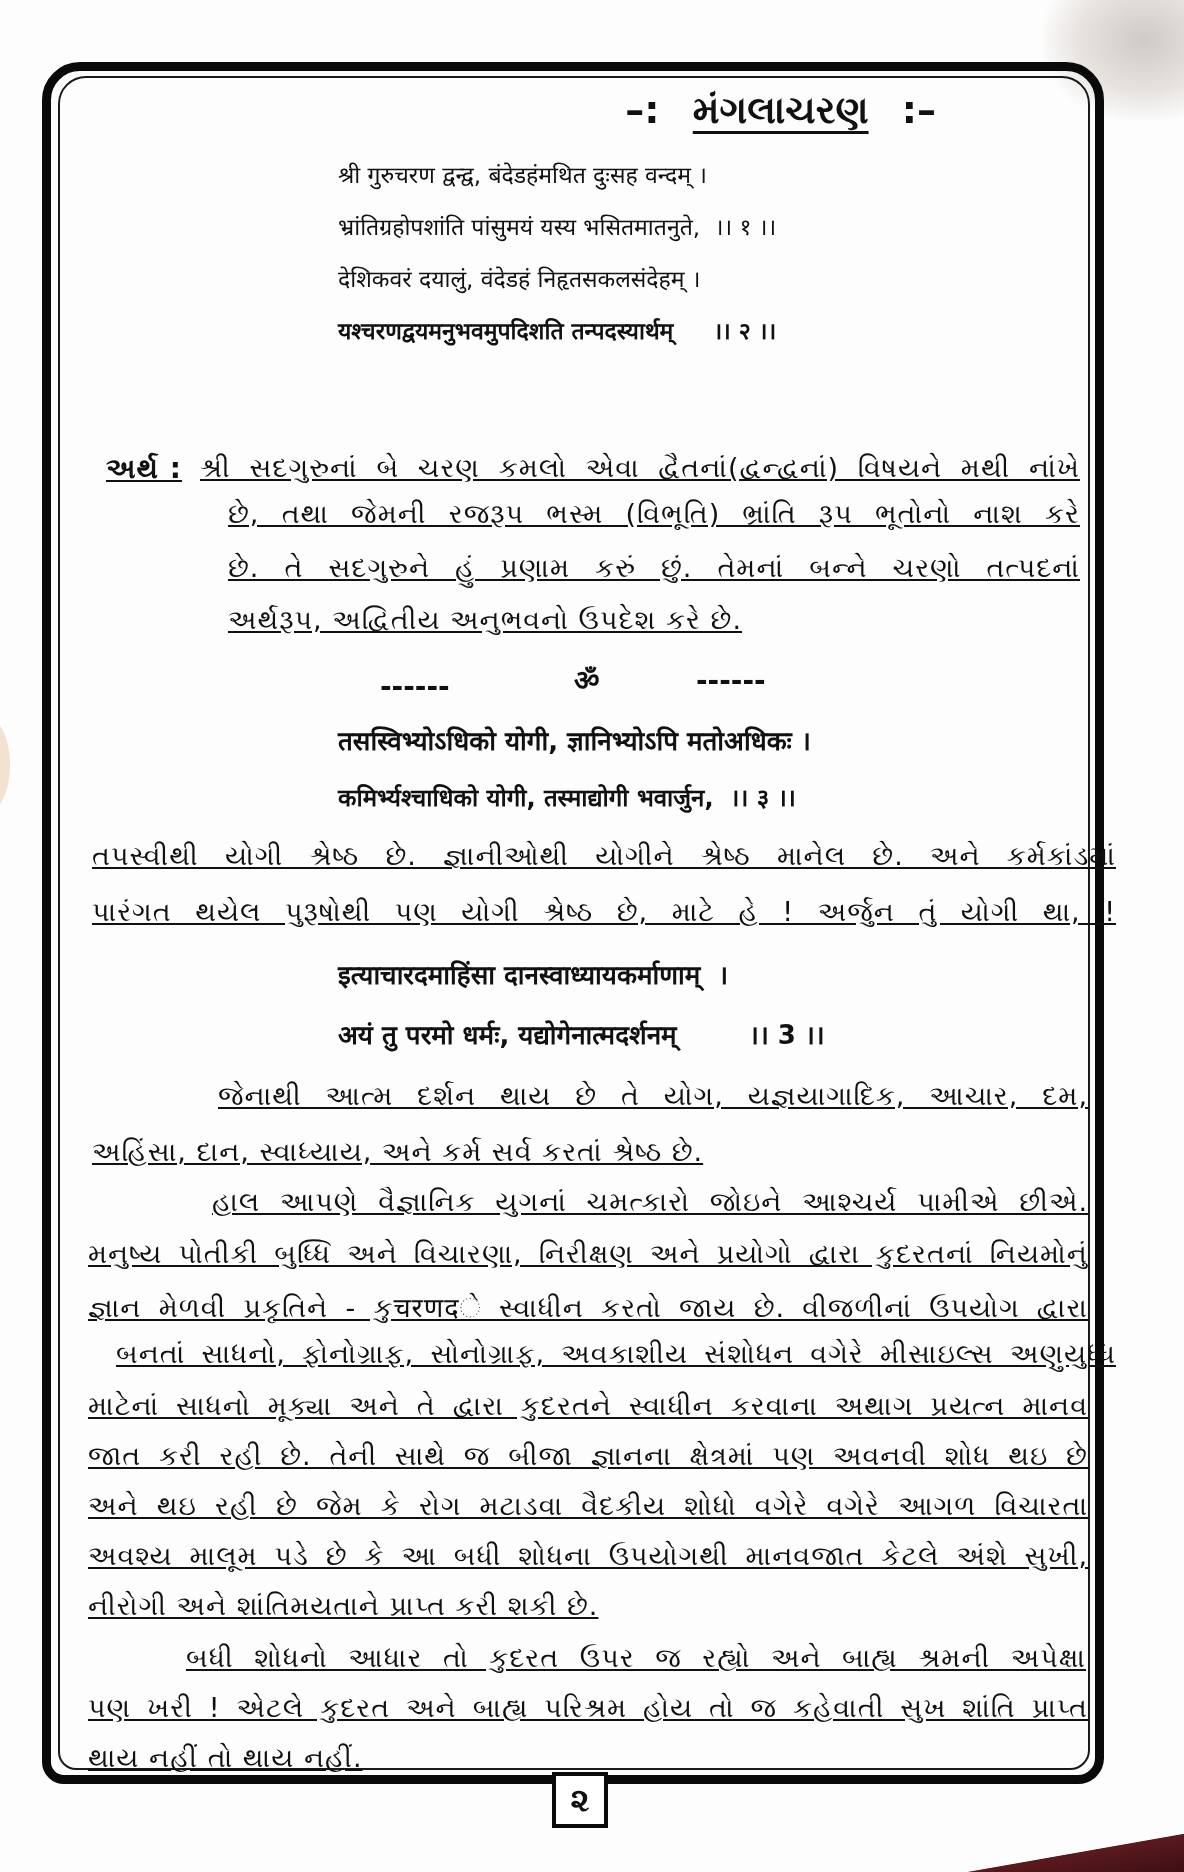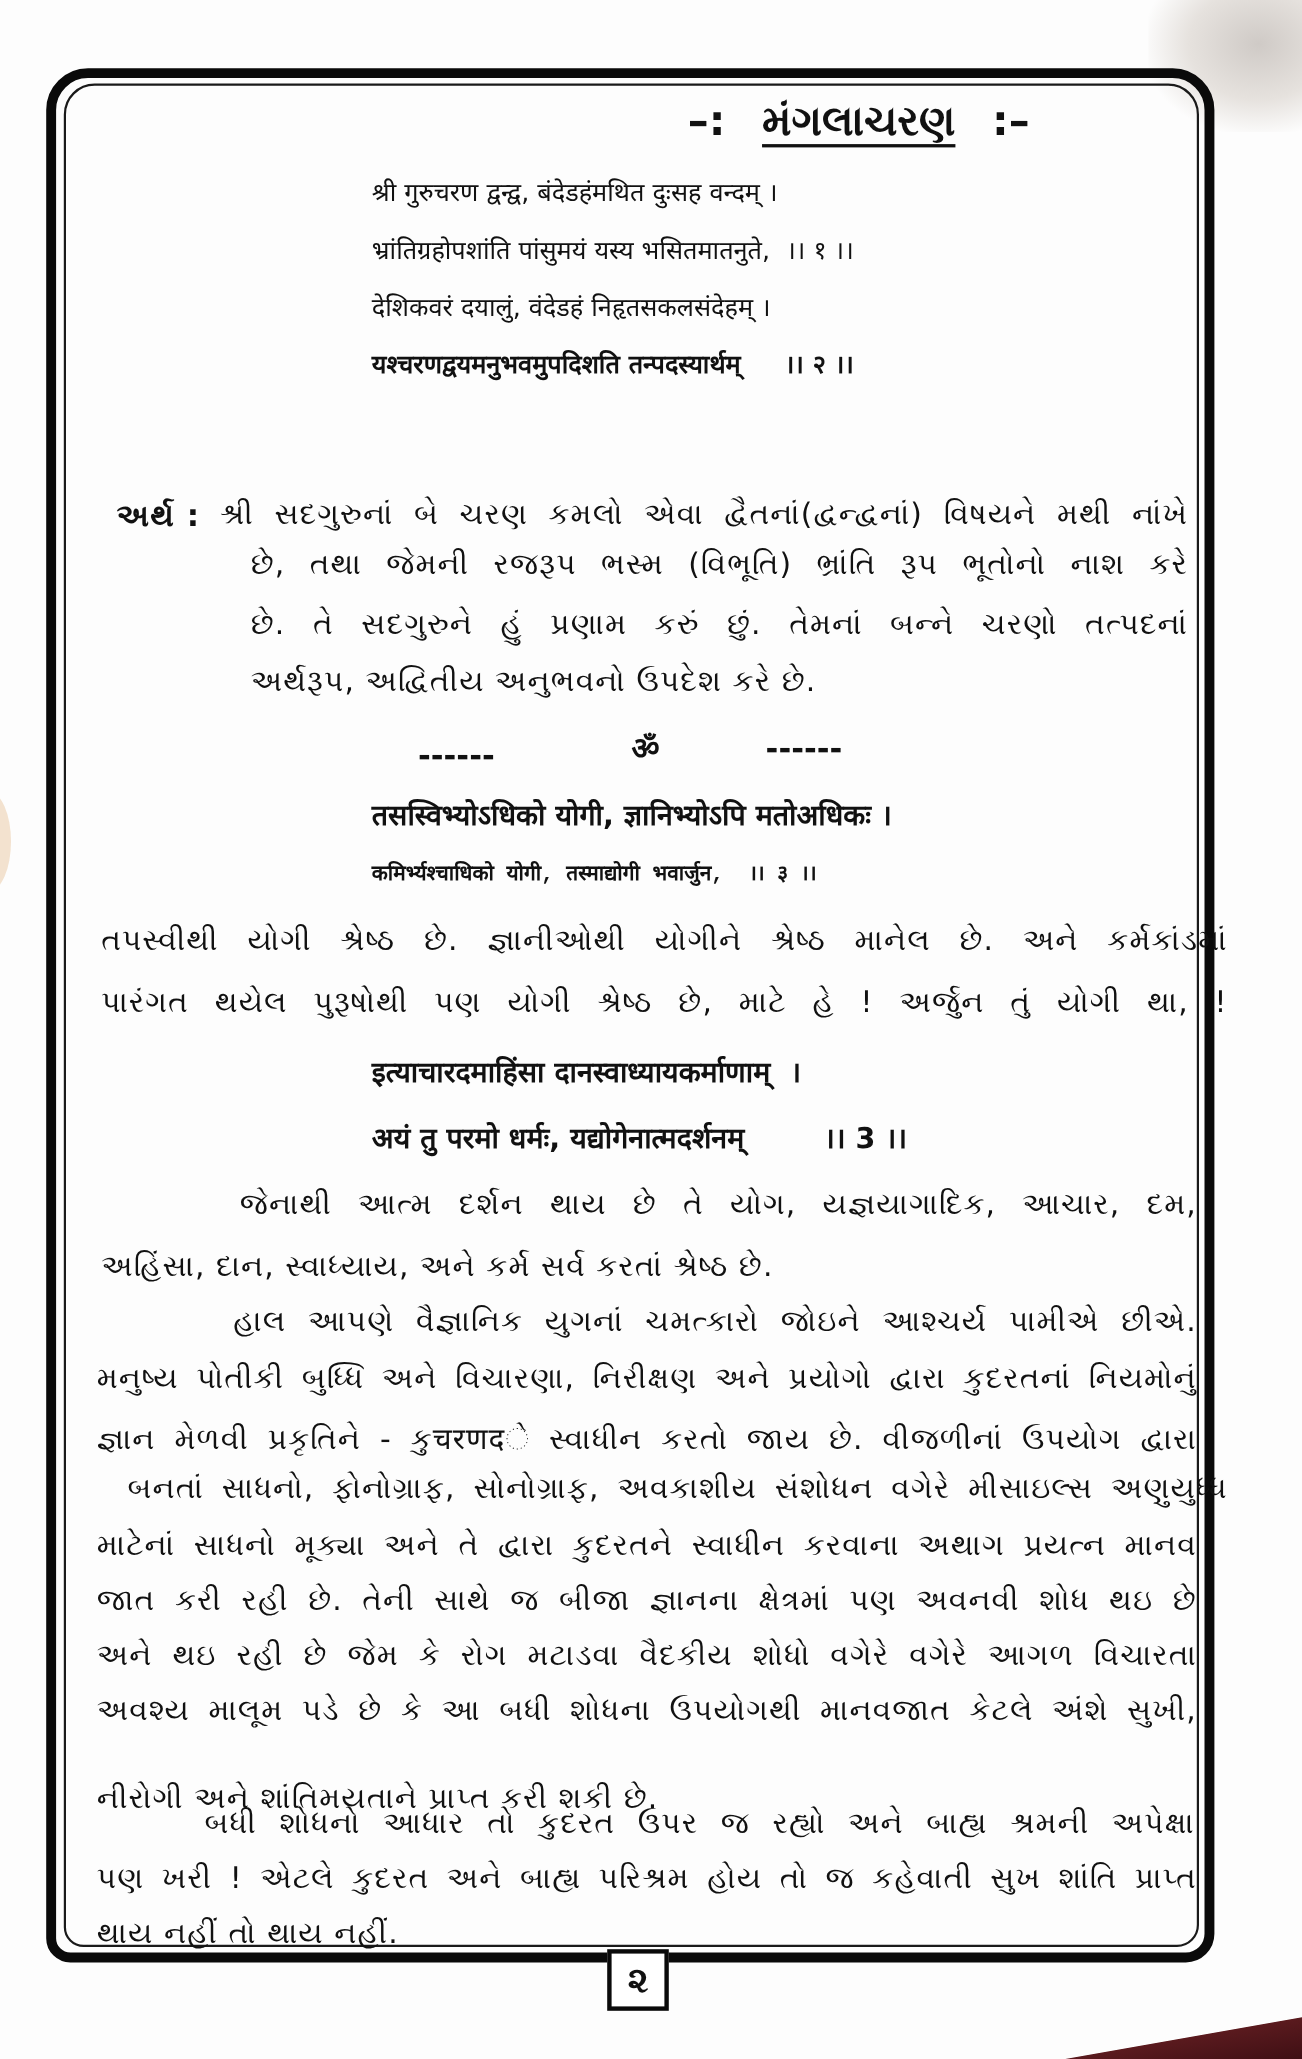--- a/index.html
+++ b/index.html
@@ -33,21 +33,21 @@
   }
   .title-row {
     position: absolute; left: 0; width: 936px; top: 88px; text-align: right;
     font-size: 38px; font-weight: bold;
   }
   .title-row .t { text-decoration: underline; text-underline-offset: 8px; margin: 0 20px; }
   .shloka {
     position: absolute; font-size: 23px; white-space: pre;
   }
   .gu {
-    position: absolute; font-size: 27px; white-space: nowrap; letter-spacing: 1px;
+    position: absolute; font-size: 27px; white-space: nowrap; letter-spacing: 1px; text-decoration: underline;
   }
   .gu-just { text-align-last: justify; text-align: justify; white-space: normal; }
   .bold { font-weight: bold; }
   .om-row {
     position: absolute; left: 0; width: 1184px; top: 660px; font-size: 28px; font-weight: bold;
   }
   .om-row .dash1 { position: absolute; left: 380px; top: 10px; }
   .om-row .om { position: absolute; left: 574px; top: 0; }
   .om-row .dash2 { position: absolute; left: 696px; top: 4px; }
   .page-num {
@@ -83,38 +83,38 @@
 <div class="gu gu-just" style="left:228px; top:552px; width:852px;">છે.  તે સદગુરુને હું પ્રણામ કરું છું.  તેમનાં બન્ને ચરણો તત્પદનાં</div>
 <div class="gu" style="left:228px; top:604px;">અર્થરૂપ, અદ્વિતીય અનુભવનો ઉપદેશ કરે છે.</div>
 
 <div class="om-row">
   <span class="dash1">------</span>
   <span class="om">ॐ</span>
   <span class="dash2">------</span>
 </div>
 
 <div class="shloka bold" style="left:338px; top:722px; font-size:26px;text-align:center;">तसस्विभ्योऽधिको योगी, ज्ञानिभ्योऽपि मतोअधिकः ।</div>
-<div class="shloka bold" style="left:338px; top:780px; font-size:19px;font-family:Liberation Mono, monospace;">कमिर्भ्यश्चाधिको योगी, तस्माद्योगी भवार्जुन,  ।। ३ ।।</div>
+<div class="shloka bold" style="left:338px; top:780px; font-size:24px;">कमिर्भ्यश्चाधिको योगी, तस्माद्योगी भवार्जुन,  ।। ३ ।।</div>
 
 <div class="gu gu-just" style="left:92px; top:840px; width:1024px;">તપસ્વીથી યોગી શ્રેષ્ઠ છે.  જ્ઞાનીઓથી યોગીને શ્રેષ્ઠ માનેલ છે. અને કર્મકાંડમાં</div>
 <div class="gu gu-just" style="left:92px; top:896px; width:1024px;">પારંગત થયેલ પુરૂષોથી પણ યોગી શ્રેષ્ઠ છે, માટે હે ! અર્જુન તું યોગી    થા, !</div>
 
 <div class="shloka bold" style="left:338px; top:956px; font-size:26px;">इत्याचारदमाहिंसा दानस्वाध्यायकर्माणाम्  ।</div>
 <div class="shloka bold" style="left:338px; top:1016px; font-size:26px;">अयं तु परमो धर्मः, यद्योगेनात्मदर्शनम्        ।। 3 ।।</div>
 
 <div class="gu gu-just" style="left:218px; top:1080px; width:870px;">જેનાથી આત્મ દર્શન થાય છે તે યોગ, યજ્ઞયાગાદિક, આચાર, દમ,</div>
 <div class="gu" style="left:92px; top:1136px;">અહિંસા, દાન, સ્વાધ્યાય, અને કર્મ સર્વ કરતાં શ્રેષ્ઠ છે.</div>
 
 <div class="gu gu-just" style="left:212px; top:1186px; width:876px;">હાલ આપણે વૈજ્ઞાનિક યુગનાં ચમત્કારો જોઇને આશ્ચર્ય પામીએ છીએ.</div>
 <div class="gu gu-just" style="left:88px; top:1238px; width:1000px;">મનુષ્ય પોતીકી બુધ્ધિ અને વિચારણા, નિરીક્ષણ અને પ્રયોગો દ્વારા કુદરતનાં નિયમોનું</div>
 <div class="gu gu-just" style="left:88px; top:1288px; width:1000px;">જ્ઞાન મેળવી પ્રકૃતિને - કુचरणदે સ્વાધીન કરતો જાય છે. વીજળીનાં ઉપયોગ દ્વારા</div>
 <div class="gu gu-just" style="left:96px; top:1338px; width:1000px;margin-left:20px;">બનતાં સાધનો, ફોનોગ્રાફ, સોનોગ્રાફ, અવકાશીય સંશોધન વગેરે મીસાઇલ્સ અણુયુધ્ધ</div>
 <div class="gu gu-just" style="left:88px; top:1390px; width:1000px;">માટેનાં સાધનો મૂક્યા અને તે દ્વારા કુદરતને સ્વાધીન કરવાના અથાગ પ્રયત્ન માનવ</div>
 <div class="gu gu-just" style="left:88px; top:1440px; width:1000px;">જાત કરી રહી છે. તેની સાથે જ બીજા જ્ઞાનના ક્ષેત્રમાં પણ અવનવી શોધ થઇ છે</div>
 <div class="gu gu-just" style="left:88px; top:1490px; width:1000px;">અને થઇ રહી છે જેમ કે રોગ મટાડવા વૈદકીય શોધો વગેરે વગેરે આગળ વિચારતા</div>
 <div class="gu gu-just" style="left:88px; top:1540px; width:1000px;">અવશ્ય માલૂમ પડે છે કે આ બધી શોધના ઉપયોગથી માનવજાત કેટલે અંશે સુખી,</div>
-<div class="gu" style="left:88px; top:1590px;margin-top:30px;">નીરોગી અને શાંતિમયતાને પ્રાપ્ત કરી શકી છે.</div>
+<div class="gu" style="left:88px; top:1590px;">નીરોગી અને શાંતિમયતાને પ્રાપ્ત કરી શકી છે.</div>
 
 <div class="gu gu-just" style="left:186px; top:1642px; width:900px;">બધી શોધનો આધાર તો કુદરત ઉપર જ રહ્યો અને બાહ્ય શ્રમની અપેક્ષા</div>
 <div class="gu gu-just" style="left:88px; top:1692px; width:1000px;">પણ ખરી ! એટલે કુદરત અને બાહ્ય પરિશ્રમ હોય તો જ કહેવાતી સુખ શાંતિ પ્રાપ્ત</div>
 <div class="gu" style="left:88px; top:1742px;">થાય નહીં તો થાય નહીં.</div>
 
 <div class="page-num">૨</div>
 
 </body></html>

